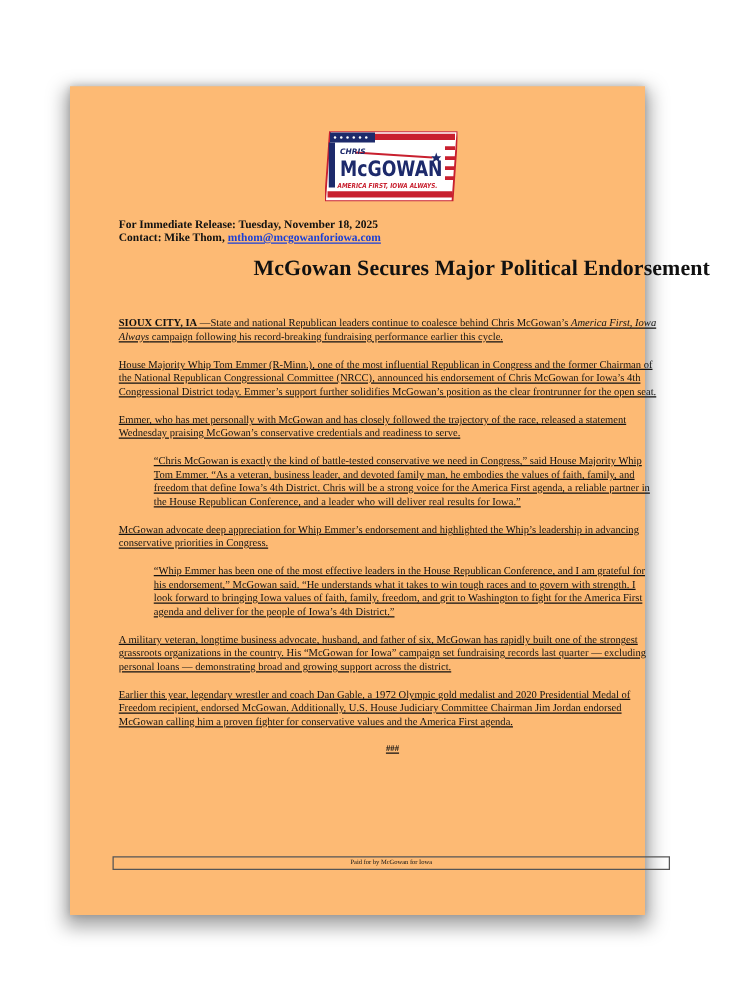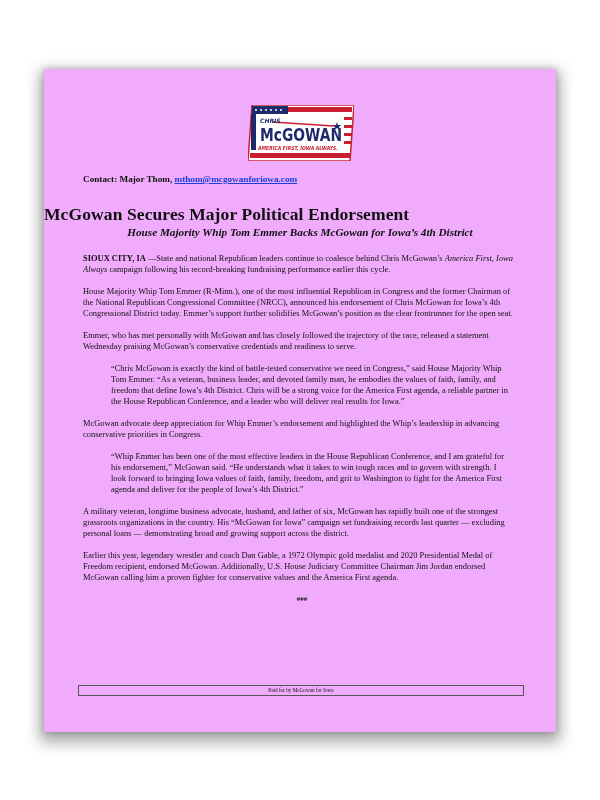--- a/index.html
+++ b/index.html
@@ -1,41 +1,41 @@
 <!DOCTYPE html>
 <html><head>
   <meta charset="utf-8">
   <style>
     html, body { margin: 0; padding: 0; }
     body {
       width: 600px; height: 800px; background: #ffffff; position: relative; overflow: hidden;
       font-family: "Liberation Serif", "DejaVu Serif", serif; color: #111;
     }
     .page {
-      position: absolute; left: 44px; top: 69px; width: 512px; height: 663px;
-      background: #f0abfc;
+      position: absolute; left: 56px; top: 69px; width: 460px; height: 663px;
+      background: #fdba74;
       box-shadow: 0 6px 14px 4px rgba(0,0,0,0.35), 0 0 6px rgba(0,0,0,0.18);
     }
     .logo {
       position: absolute; left: 204px; top: 36px; width: 106px; height: 56px;
     }
     .meta {
       position: absolute; left: 39px; top: 105px; font-size: 9.2px; font-weight: bold; line-height: 11px;
     }
     .meta a { color: #1a3fd6; text-decoration: underline; margin-top: 36px; }
     .title {
-      position: absolute; left: 0; width: 512px; top: 135px; text-align: left;
+      position: absolute; left: 0; width: 512px; top: 135px; text-align: right;
       font-size: 17.5px; font-weight: bold; letter-spacing: 0.1px;
     }
     .subtitle {
       position: absolute; left: 0; width: 512px; top: 157px; text-align: center;
       font-size: 11.2px; font-weight: bold; font-style: italic;
     }
     .body {
-      position: absolute; left: 39px; width: 438px; top: 184px; font-size: 8.45px; line-height: 11px;
+      position: absolute; left: 39px; width: 438px; top: 184px; font-size: 8.45px; line-height: 11px; text-decoration: underline;
     }
     .body p { margin: 0 0 11px 0; }
     .body p.quote { margin-left: 28px; margin-right: 12px; }
     .body a { color: #1a3fd6; text-decoration: underline; }
     .more { text-align: center; }
     .hash { text-align: center; font-size: 7px; font-weight: bold; margin-bottom: 4px !important; }
     .paidfor {
       position: absolute; left: 34px; width: 444px; top: 616px; height: 9px;
       border: 1px solid #555; font-size: 5.2px; text-align: center; line-height: 9px;
     }
@@ -66,27 +66,27 @@
       <rect x="2" y="48" width="100" height="5"></rect>
     </g>
     <line x1="24" y1="17" x2="86" y2="21" stroke="#c8202f" stroke-width="1.5"></line>
     <polygon points="89,17 90,20 93,20 91,22 92,25 89,23 86,25 87,22 85,20 88,20" fill="#1d2a6b"></polygon>
     <text x="12" y="18" font-family="DejaVu Sans, sans-serif" font-size="6" font-style="italic" font-weight="bold" fill="#1d2a6b">CHRIS</text>
     <text x="12" y="36" font-family="DejaVu Sans, sans-serif" font-size="17" font-weight="bold" fill="#1d2a6b" textLength="82" lengthAdjust="spacingAndGlyphs">McGOWAN</text>
     <text x="10" y="45" font-family="DejaVu Sans, sans-serif" font-size="5.4" font-weight="bold" font-style="italic" fill="#c8202f" textLength="80" lengthAdjust="spacingAndGlyphs">AMERICA FIRST, IOWA ALWAYS.</text>
   </svg>
 
   <div class="meta">
+    <div>For Immediate Release: Tuesday, November 18, 2025</div>
     <div>
-      <span>Contact: Major Thom, </span><a>mthom@mcgowanforiowa.com</a>
+      <span>Contact: Mike Thom, </span><a>mthom@mcgowanforiowa.com</a>
     </div>
   </div>
 
   <div class="title">McGowan Secures Major Political Endorsement</div>
-  <div class="subtitle">House Majority Whip Tom Emmer Backs McGowan for Iowa’s 4th District</div>
 
   <div class="body">
     <p><b>SIOUX CITY, IA</b><span> —State and national Republican leaders continue to coalesce behind Chris McGowan’s </span><i>America First, Iowa Always</i><span> campaign following his record-breaking fundraising performance earlier this cycle.</span></p>
     <p>House Majority Whip Tom Emmer (R-Minn.), one of the most influential Republican in Congress and the former Chairman of the National Republican Congressional Committee (NRCC), announced his endorsement of Chris McGowan for Iowa’s 4th Congressional District today. Emmer’s support further solidifies McGowan’s position as the clear frontrunner for the open seat.</p>
     <p>Emmer, who has met personally with McGowan and has closely followed the trajectory of the race, released a statement Wednesday praising McGowan’s conservative credentials and readiness to serve.</p>
     <p class="quote">“Chris McGowan is exactly the kind of battle-tested conservative we need in Congress,” said House Majority Whip Tom Emmer. “As a veteran, business leader, and devoted family man, he embodies the values of faith, family, and freedom that define Iowa’s 4th District. Chris will be a strong voice for the America First agenda, a reliable partner in the House Republican Conference, and a leader who will deliver real results for Iowa.”</p>
     <p>McGowan advocate deep appreciation for Whip Emmer’s endorsement and highlighted the Whip’s leadership in advancing conservative priorities in Congress.</p>
     <p class="quote">“Whip Emmer has been one of the most effective leaders in the House Republican Conference, and I am grateful for his endorsement,” McGowan said. “He understands what it takes to win tough races and to govern with strength. I look forward to bringing Iowa values of faith, family, freedom, and grit to Washington to fight for the America First agenda and deliver for the people of Iowa’s 4th District.”</p>
     <p>A military veteran, longtime business advocate, husband, and father of six, McGowan has rapidly built one of the strongest grassroots organizations in the country. His “McGowan for Iowa” campaign set fundraising records last quarter — excluding personal loans — demonstrating broad and growing support across the district.</p>
     <p>Earlier this year, legendary wrestler and coach Dan Gable, a 1972 Olympic gold medalist and 2020 Presidential Medal of Freedom recipient, endorsed McGowan. Additionally, U.S. House Judiciary Committee Chairman Jim Jordan endorsed McGowan calling him a proven fighter for conservative values and the America First agenda.</p>

